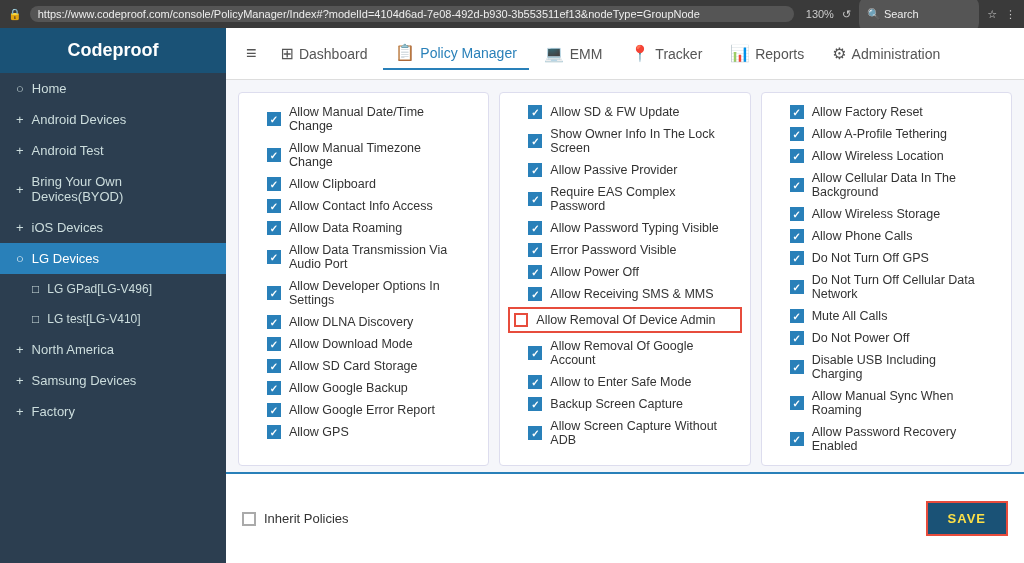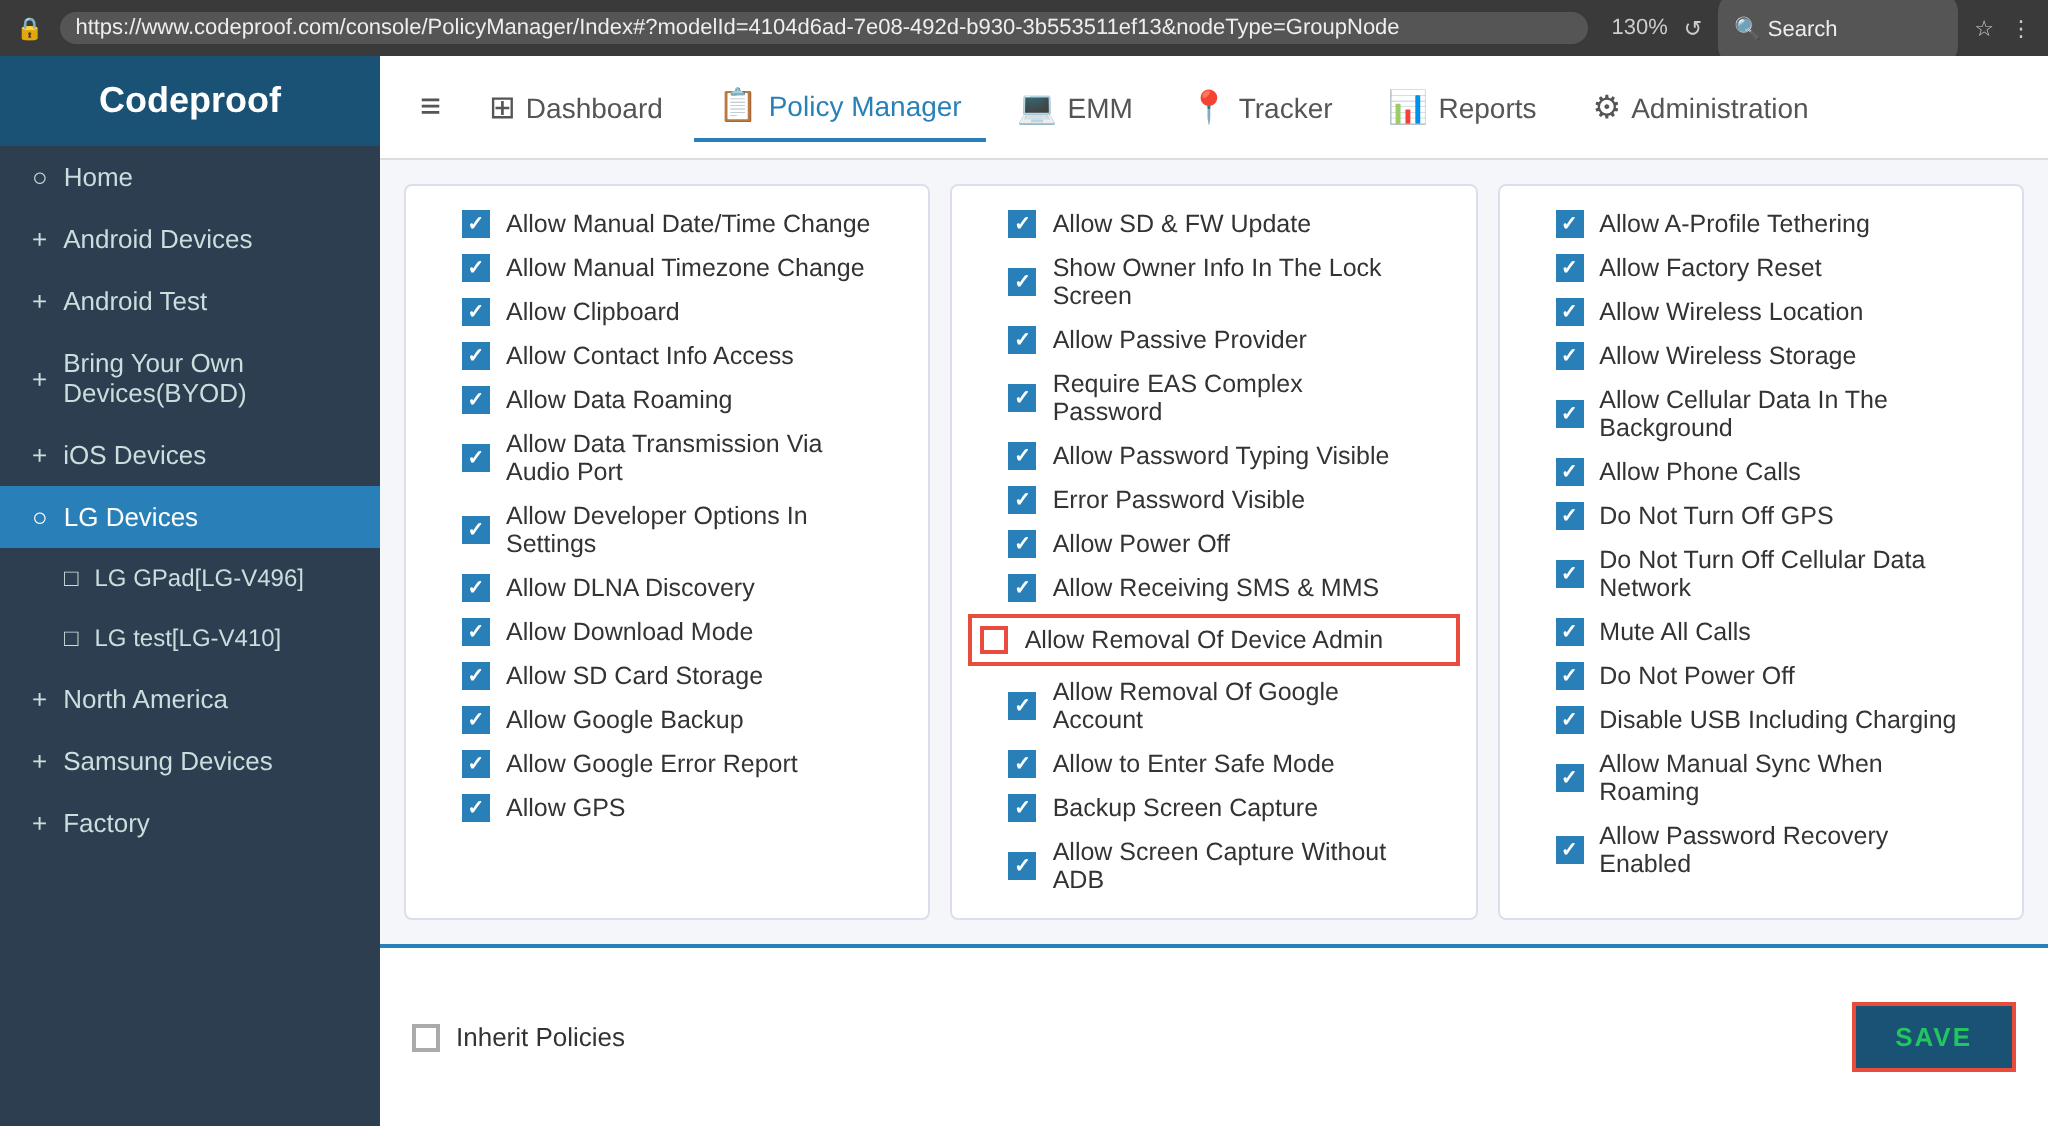--- a/index.html
+++ b/index.html
@@ -40,21 +40,21 @@
 
     
     .app-container {
       display: flex;
       flex: 1;
       overflow: hidden;
     }
 
     
     .sidebar {
-      width: 190px;
+      width: 226px;
       background: #2c3e50;
       color: #fff;
       display: flex;
       flex-direction: column;
       flex-shrink: 0;
       overflow-y: auto;
     }
     .sidebar-logo {
       background: #1a5276;
       padding: 12px 16px;
@@ -191,21 +191,21 @@
     .inherit-cb {
       width: 14px;
       height: 14px;
       border: 2px solid #aaa;
       background: #fff;
       display: inline-block;
       cursor: pointer;
     }
     .save-btn {
       background: #1a5276;
-      color: #22c55e;
+      color: #fde047;
       border: none;
       padding: 8px 20px;
       font-size: 13px;
       font-weight: bold;
       cursor: pointer;
       border: 2px solid #e74c3c;
       letter-spacing: 1px;
     }
   </style>
 </head>
@@ -411,37 +411,37 @@
               <span>Backup Screen Capture</span>
             </div>
             <div class="policy-row">
               <div class="cb"></div>
               <span>Allow Screen Capture Without ADB</span>
             </div>
           </div>
         <div id="col-2" class="policy-col">
             <div class="policy-row">
               <div class="cb"></div>
+              <span>Allow Factory Reset</span>
+            </div>
+            <div class="policy-row">
+              <div class="cb"></div>
               <span>Allow A-Profile Tethering</span>
             </div>
             <div class="policy-row">
               <div class="cb"></div>
-              <span>Allow Factory Reset</span>
-            </div>
-            <div class="policy-row">
-              <div class="cb"></div>
               <span>Allow Wireless Location</span>
             </div>
             <div class="policy-row">
               <div class="cb"></div>
+              <span>Allow Cellular Data In The Background</span>
+            </div>
+            <div class="policy-row">
+              <div class="cb"></div>
               <span>Allow Wireless Storage</span>
-            </div>
-            <div class="policy-row">
-              <div class="cb"></div>
-              <span>Allow Cellular Data In The Background</span>
             </div>
             <div class="policy-row">
               <div class="cb"></div>
               <span>Allow Phone Calls</span>
             </div>
             <div class="policy-row">
               <div class="cb"></div>
               <span>Do Not Turn Off GPS</span>
             </div>
             <div class="policy-row">

